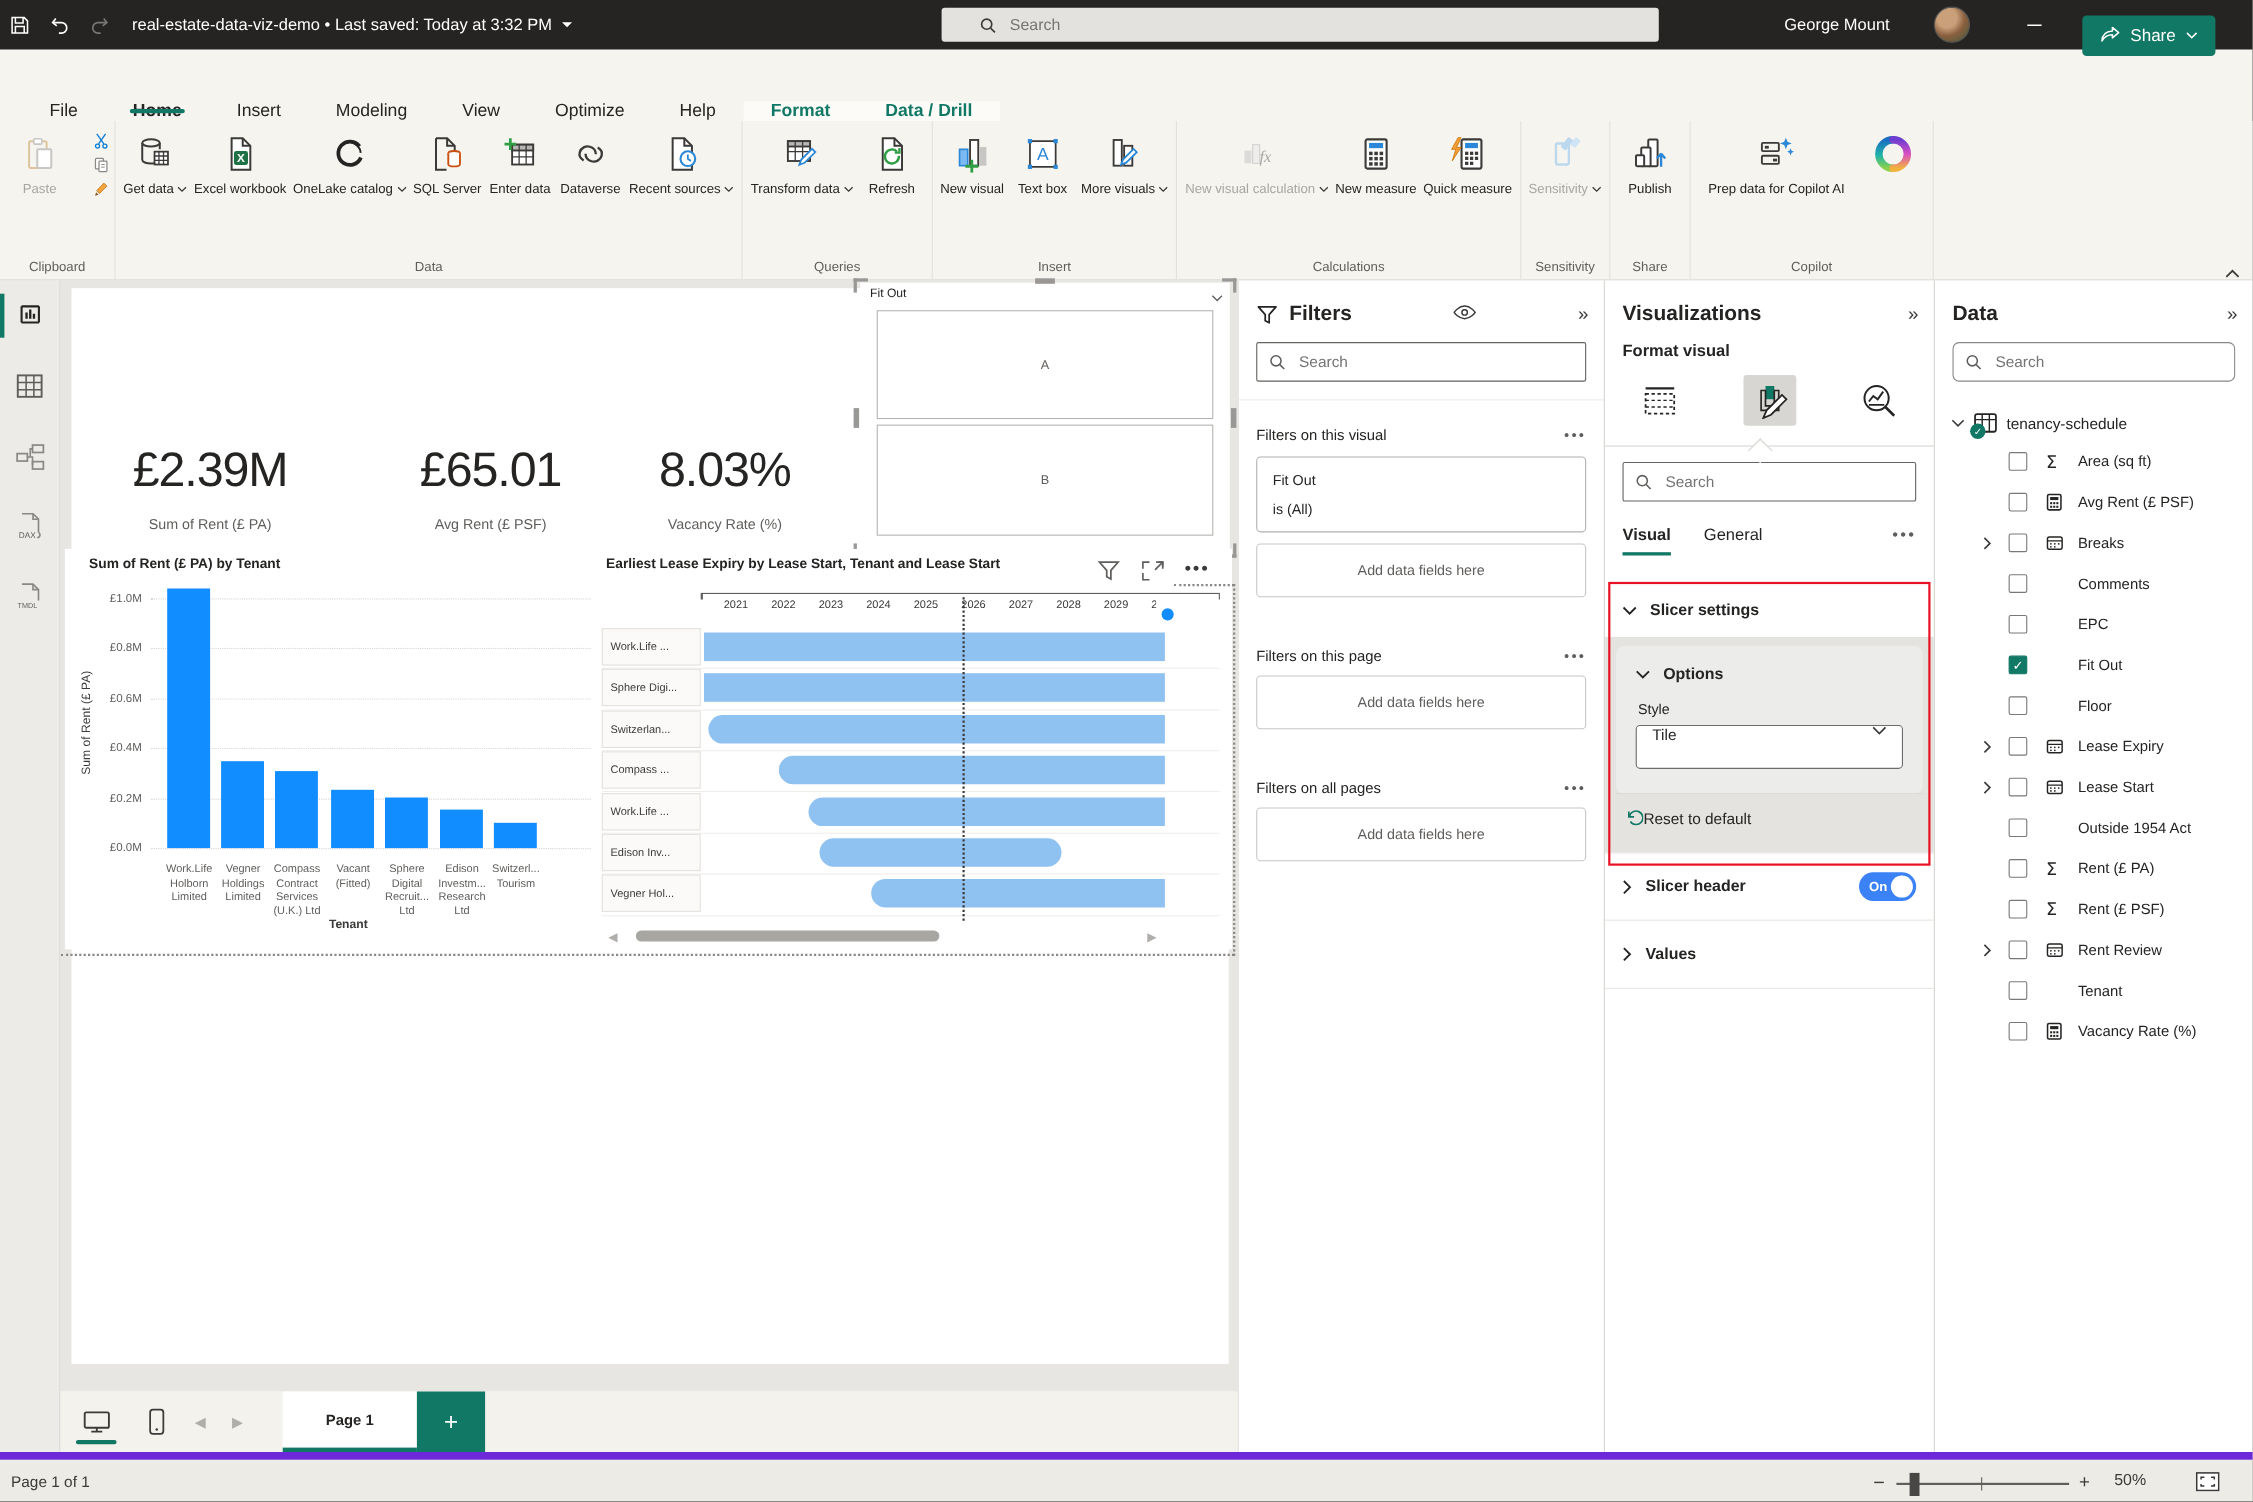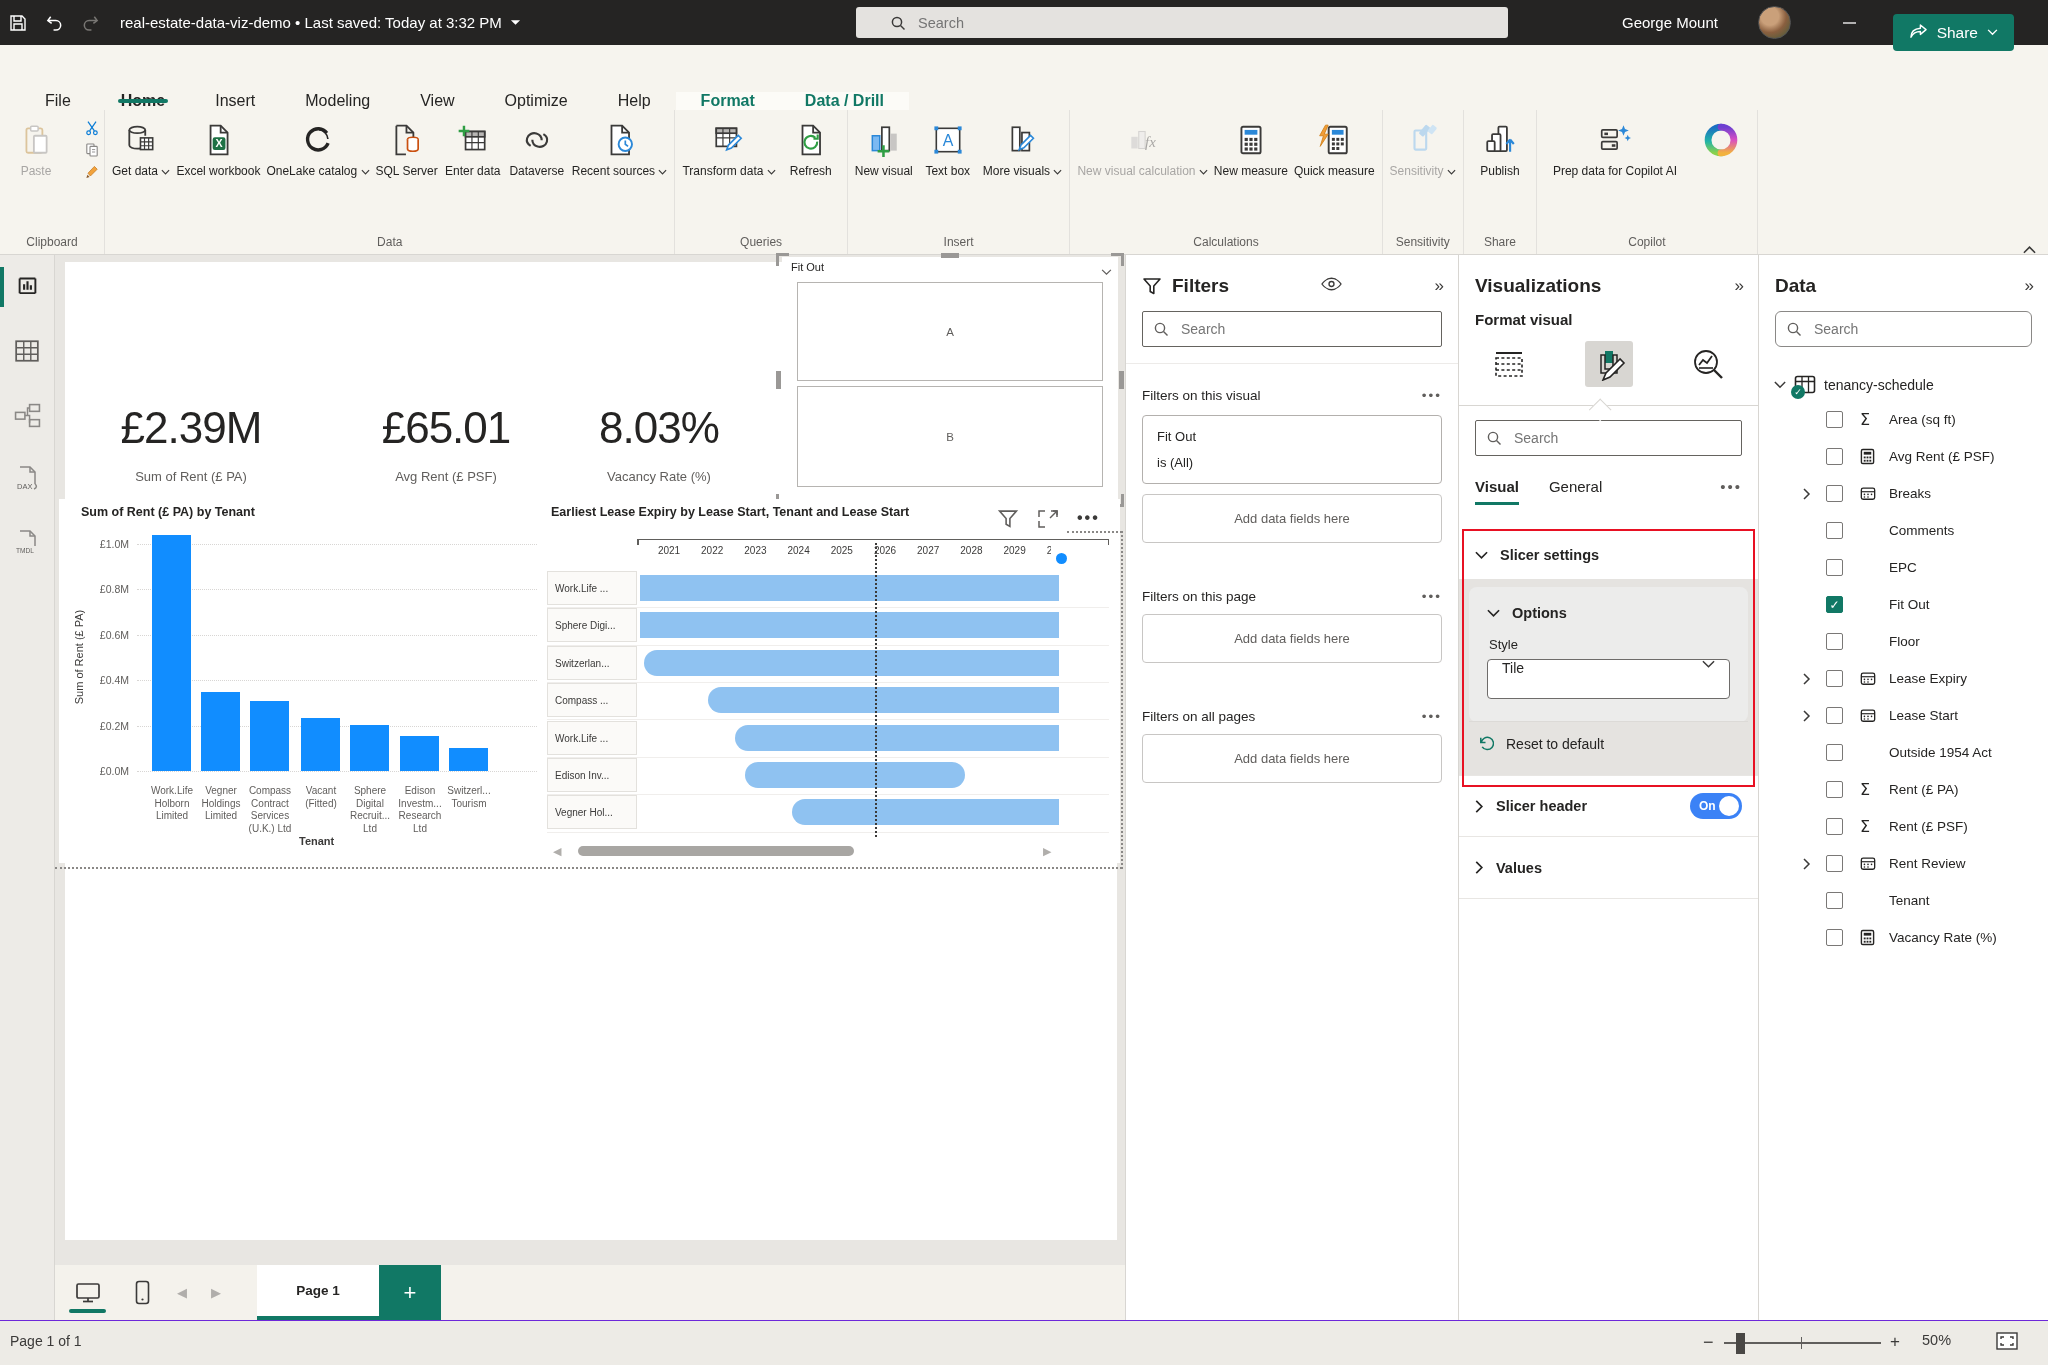--- a/index.html
+++ b/index.html
@@ -134,21 +134,21 @@
   .vz-tab.active::after{content:"";position:absolute;left:0;right:0;bottom:0;height:3px;background:#117865;}
   .vz-sections{position:relative;margin-top:30px;}
   .sec-row{display:flex;align-items:center;gap:12px;padding:12px 16px;font-size:14.5px;font-weight:700;color:#252423;cursor:pointer;}
   .vz-gray{background:#e5e3e0;padding:8px 0 10px;margin-top:4px;}
   .vz-card{background:#ececeb;border-radius:8px;margin:0 10px;padding:6px 0 0;}
   .vz-card .sec-row{padding:12px 18px;}
   .style-label{padding:4px 20px 0;font-size:13px;color:#252423;}
   .style-select{margin:7px 18px 0;height:40px;border:1px solid #6e6c6a;border-radius:4px;background:#fff;display:flex;align-items:flex-start;padding:0 14px;font-size:14px;color:#252423;cursor:pointer;}
   .style-select .chev{margin-left:auto;color:#3b3a39;}
   .vz-card-div{margin:22px 0 0;border-top:1px solid #dcdad7;}
-  .reset-row{display:flex;align-items:center;gap:12px;padding:13px 18px;font-size:14px;color:#252423;cursor:pointer;}
+  .reset-row{display:flex;align-items:center;padding:13px 18px;font-size:14px;color:#252423;cursor:pointer;}
   .reset-ic{color:#117865;font-size:17px;}
   .white-row{display:flex;align-items:center;gap:12px;padding:0 16px;height:62px;font-size:14.5px;font-weight:700;color:#252423;border-bottom:1px solid #e8e6e3;cursor:pointer;}
   .toggle{margin-left:auto;width:52px;height:26px;border-radius:13px;background:#3b82f6;display:flex;align-items:center;color:#fff;font-size:12px;padding-left:9px;position:relative;cursor:pointer;}
   .knob{position:absolute;right:3px;top:3px;width:20px;height:20px;border-radius:50%;background:#fff;}
   .red-box{position:absolute;left:3px;right:3px;border:2px solid #E81123;pointer-events:none;}
 
   
   #dataPane{left:1758px;width:290px;}
   .tree{margin-top:22px;}
   .tree-table{display:flex;align-items:center;height:32px;padding-left:15px;gap:8px;font-size:14px;color:#252423;cursor:pointer;}
@@ -162,21 +162,21 @@
   .fr-ic .sigma{font-size:16px;font-family:"DejaVu Sans",sans-serif;}
   .fr-label{font-size:13.5px;color:#252423;white-space:nowrap;}
 
   
   .tabrow{position:absolute;left:55px;top:1265px;width:1070px;height:55px;background:#f4f2ec;display:flex;align-items:stretch;}
   .tr-ic{position:relative;width:45px;display:flex;align-items:center;justify-content:center;color:#3b3a39;cursor:pointer;margin-left:10px;}
   .tr-ic.active::after{content:"";position:absolute;left:4px;right:4px;bottom:7px;height:4px;border-radius:2px;background:#117865;}
   .tr-arrow{width:34px;display:flex;align-items:center;justify-content:center;color:#b0aeab;font-size:13px;}
   .page-tab{margin-left:24px;width:122px;background:#fff;display:flex;align-items:center;justify-content:center;font-size:13.5px;font-weight:600;border-bottom:4px solid #117865;cursor:pointer;}
   .add-tab{width:62px;background:#117865;color:#fff;display:flex;align-items:center;justify-content:center;font-size:22px;cursor:pointer;}
-  .statusbar{position:absolute;left:0;top:1320px;right:0;height:45px;background:#edebe6;border-top:1px solid #6d28d9;font-size:14px;color:#3b3a39;}
+  .statusbar{position:absolute;left:0;top:1320px;right:0;height:45px;background:#edebe6;border-top:7px solid #6d28d9;font-size:14px;color:#3b3a39;}
   .sb-status{position:absolute;left:10px;top:12px;}
   .zm{position:absolute;top:11px;cursor:pointer;color:#3b3a39;}
   .zoom-track{position:absolute;left:1724px;top:21px;width:157px;height:2px;background:#605e5c;}
   .zoom-tick{position:absolute;left:1801px;top:16px;width:1px;height:12px;background:#605e5c;}
   .zoom-handle{position:absolute;left:1736px;top:12px;width:9px;height:21px;background:#494745;cursor:pointer;}
 </style>
 </head>
 <body>
 
 <div class="app">

